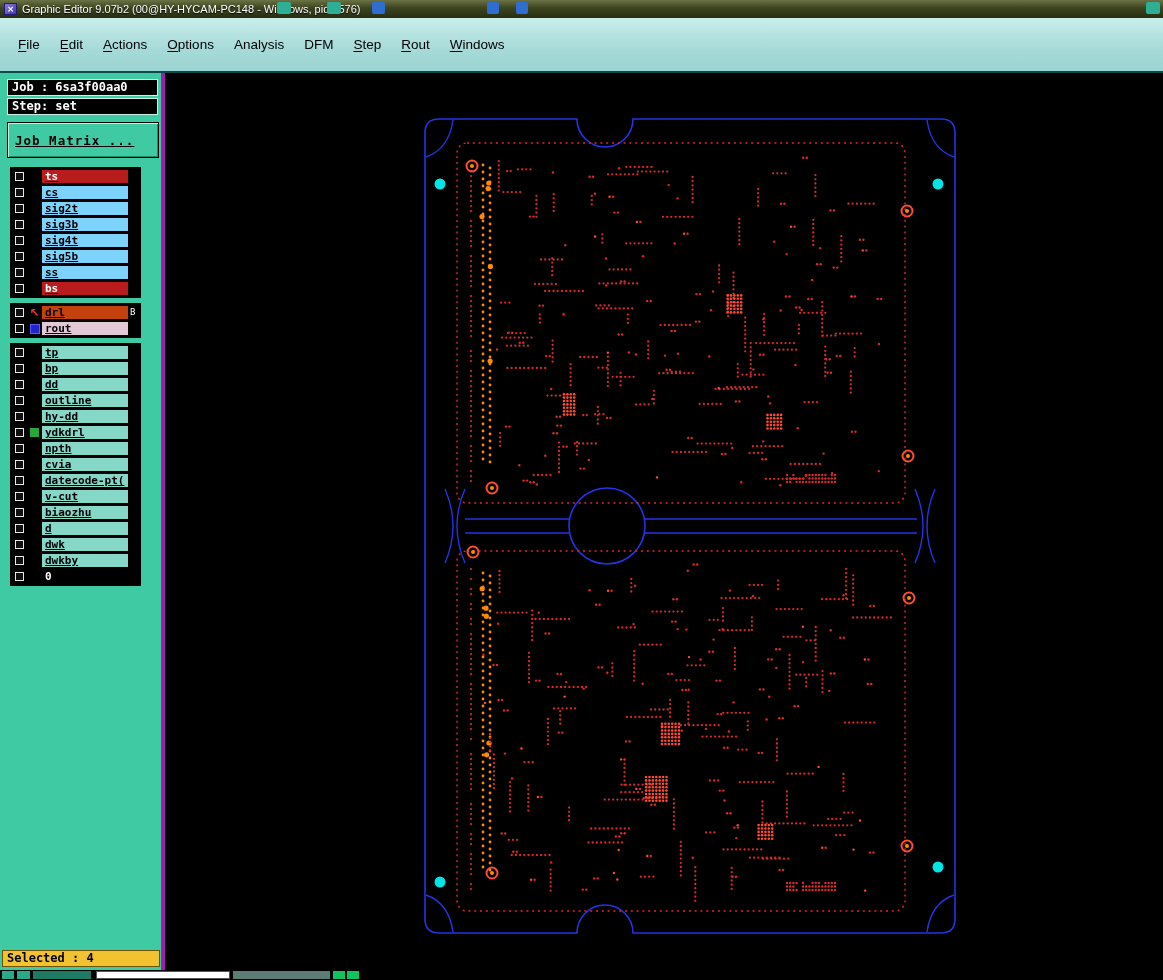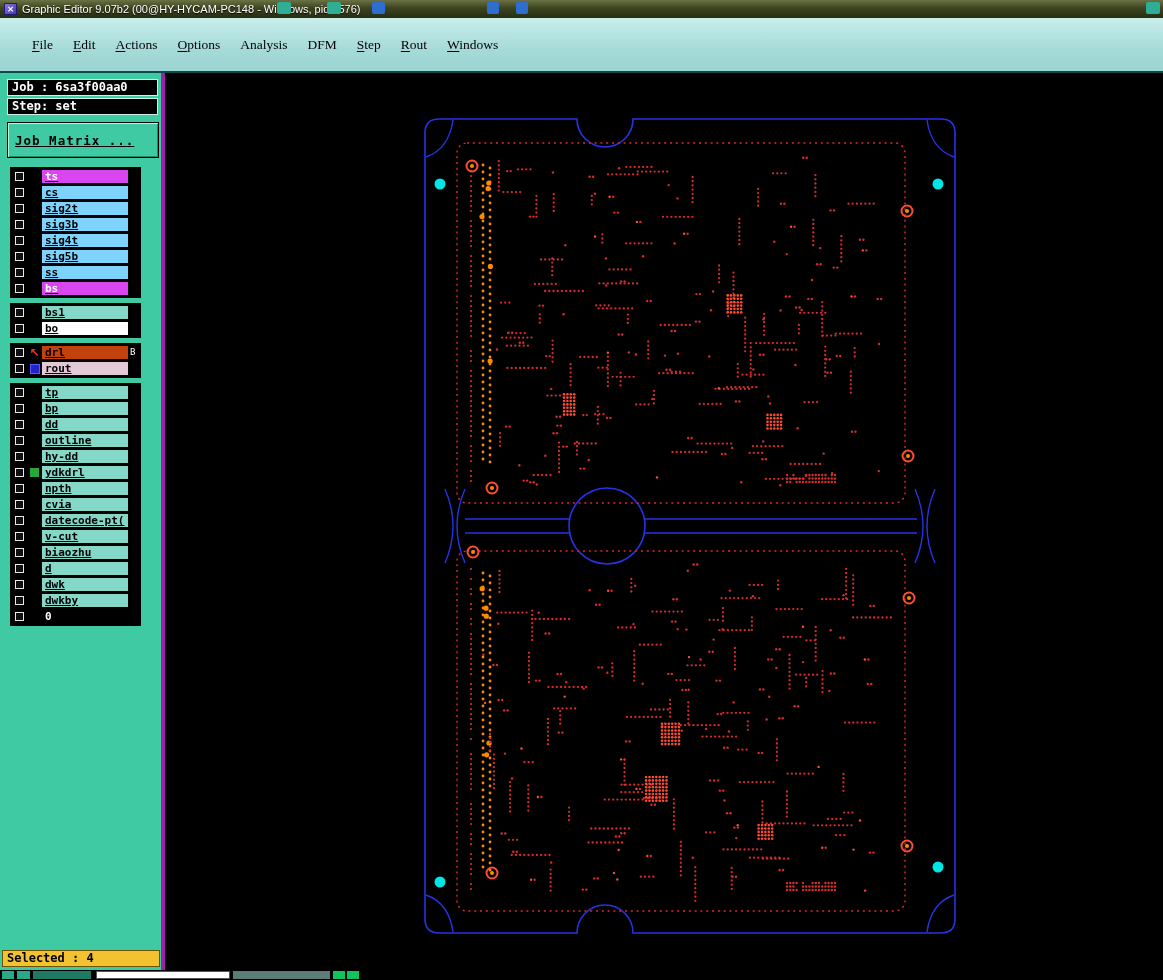--- a/index.html
+++ b/index.html
@@ -21,22 +21,22 @@
   .tb-b{left:327px;width:14px;background:#2fae96;}
   .tb-c{left:372px;width:13px;background:#2f6ed0;}
   .tb-d{left:487px;width:12px;background:#2f6ed0;}
   .tb-e{left:516px;width:12px;background:#2f6ed0;}
   .tb-f{left:1146px;width:14px;background:#2fae96;}
 
   
   .menubar{position:absolute;left:0;top:18px;width:100%;height:55px;box-sizing:border-box;
     background:linear-gradient(#c9eeec,#a5dad8 60%,#9bd4d2);
     border-bottom:2px solid #0c4a4a;
-    display:flex;align-items:center;padding-left:22px;
-    font-family:Liberation Serif, serif;font-size:13.5px;color:#000;}
+    display:flex;align-items:center;padding-left:8px;
+    font-family:Liberation Sans, sans-serif;font-size:13.5px;color:#000;}
   .menu-item{padding:4px 10px;cursor:default;white-space:nowrap;}
   .menu-item u{text-decoration:underline;text-underline-offset:2px;}
 
   
   .sidebar{position:absolute;left:0;top:73px;width:165px;bottom:4px;box-sizing:border-box;
     background:#3fcaa3;border-right:4px solid #a21caf;padding:6px 0 0 7px;text-decoration:underline;}
   .job-box{width:151px;height:17px;background:#000;color:#fff;
     font:bold 12px/15px "DejaVu Sans Mono",monospace;padding:0 4px;box-sizing:border-box;
     border:1px solid #c8f2e4;margin-bottom:2px;white-space:nowrap;overflow:hidden;}
   .job-matrix{display:block;width:152px;height:36px;margin:7px 0 9px 0;
@@ -53,21 +53,21 @@
   .layer-slot{width:15px;height:13px;flex:0 0 15px;display:flex;align-items:center;justify-content:center;}
   .icon-red-arrow{color:#ff2a2a;font:bold 12px/12px "DejaVu Sans",sans-serif;}
   .icon-blue-square{width:10px;height:10px;background:#2424cc;border:1px solid #5a5aff;box-sizing:border-box;}
   .icon-green-square{width:9px;height:9px;background:#28a838;}
   .layer-label{width:86px;height:13px;flex:0 0 86px;
     font:bold 11px/13px "DejaVu Sans Mono",monospace;color:#000;
     padding-left:3px;box-sizing:border-box;white-space:nowrap;overflow:hidden;}
   .style-white{background:#ffffff;}
   .style-teal{background:#85d7c7;}
   .style-orange{background:#7dd3fc;}
-  .style-selected{background:#d946ef;color:#fff;}
+  .style-selected{background:#b91c1c;color:#fff;}
   .style-drill{background:#c2410c;}
   .style-rout{background:#e3c8d8;}
   .style-black{background:#000;color:#fff;}
   .layer-badge{color:#fff;font:9px/13px "DejaVu Sans Mono",monospace;margin-left:2px;}
   .selected-box{position:absolute;left:2px;bottom:9px;width:158px;height:17px;box-sizing:border-box;
     background:#f2c230;border:1px solid #6e5200;color:#000;
     font:bold 12px/15px "DejaVu Sans Mono",monospace;padding:0 4px;}
 
   
   .canvas{position:absolute;left:165px;top:73px;right:0;bottom:0;background:#000;}
@@ -164,36 +164,20 @@
           </span>
           <span class="layer-slot"></span>
           <span class="layer-label style-orange">ss</span>
         </div>
         <div class="layer-row">
           <span class="layer-checkbox">
             <span class="cb-inner"></span>
           </span>
           <span class="layer-slot"></span>
           <span class="layer-label style-selected">bs</span>
-        </div>
-      </div>
-      <div class="layer-group">
-        <div class="layer-row">
-          <span class="layer-checkbox">
-            <span class="cb-inner"></span>
-          </span>
-          <span class="layer-slot"></span>
-          <span class="layer-label style-teal">bs1</span>
-        </div>
-        <div class="layer-row">
-          <span class="layer-checkbox">
-            <span class="cb-inner"></span>
-          </span>
-          <span class="layer-slot"></span>
-          <span class="layer-label style-white">bo</span>
         </div>
       </div>
       <div class="layer-group">
         <div class="layer-row">
           <span class="layer-checkbox">
             <span class="cb-inner"></span>
           </span>
           <span class="layer-slot">
             <span class="icon-red-arrow">↖</span>
           </span>

